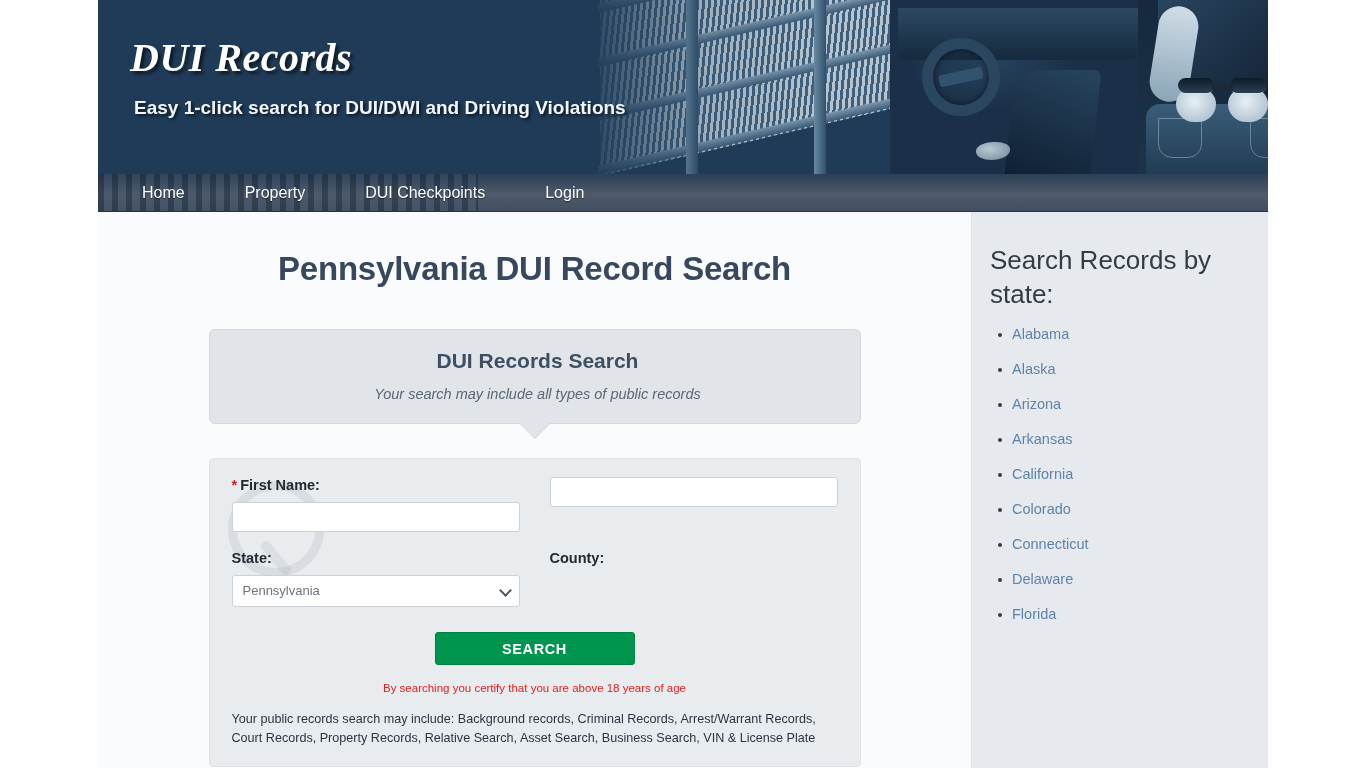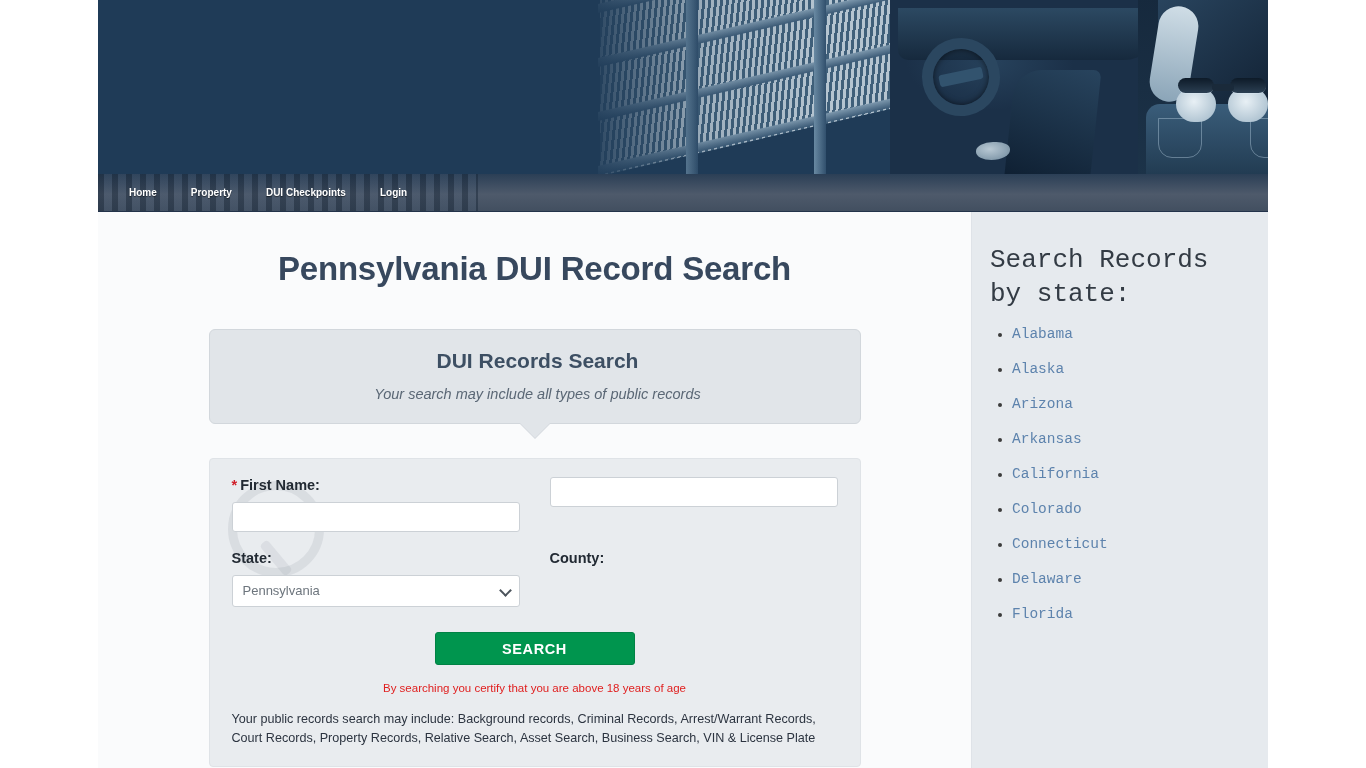--- a/index.html
+++ b/index.html
@@ -184,42 +184,41 @@
   .nav:before {
     content: ""; position: absolute; left: 0; top: 0; width: 380px; height: 100%;
     background: repeating-linear-gradient(90deg,
       rgba(20,35,52,.55) 0px, rgba(20,35,52,.55) 6px,
       rgba(70,92,118,.25) 6px, rgba(70,92,118,.25) 14px);
     opacity: .8;
   }
   .nav-item {
     position: relative;
     color: #ffffff;
-    font-size: 10px;
-    font-weight: bold;
-    padding: 0 17px;
+    font-size: 16px;
+    font-weight: normal;
+    padding: 0 30px;
     line-height: 38px;
     cursor: pointer;
     text-shadow: 0 1px 1px rgba(0,0,0,.5);
     white-space: nowrap;
   }
 
   
   .body-wrap { display: flex; height: 557px; }
   .main-col {
     width: 874px;
     background: #fafbfc;
     border-right: 1px solid #dfe3e8;
     position: relative;
   }
   .side-col {
     width: 296px;
     background: #e6eaee;
     padding: 32px 0 0 18px;
-    font-family: Liberation Mono, monospace;
   }
 
   .page-title {
     text-align: center;
     font-size: 33px;
     font-weight: bold;
     color: #37485e;
     margin: 38px 0 0 0;
     letter-spacing: -.2px;
   }
@@ -421,20 +420,24 @@
       <div class="ph-arm-l"></div>
 
       <div class="ph-hand-l"></div>
       <div class="ph-hand-r"></div>
       <div class="ph-cuff-l"></div>
       <div class="ph-cuff-r"></div>
       <div class="ph-cuff-link"></div>
     </div>
     <div class="hdr-fade"></div>
 
+    <div class="hdr-text">
+      <h1 class="site-title">DUI Records</h1>
+      <div class="tagline">Easy 1-click search for DUI/DWI and Driving Violations</div>
+    </div>
   </div>
 
   <div class="nav">
     <div class="nav-item">Home</div>
     <div class="nav-item">Property</div>
     <div class="nav-item">DUI Checkpoints</div>
     <div class="nav-item">Login</div>
   </div>
 
   <div class="body-wrap">

